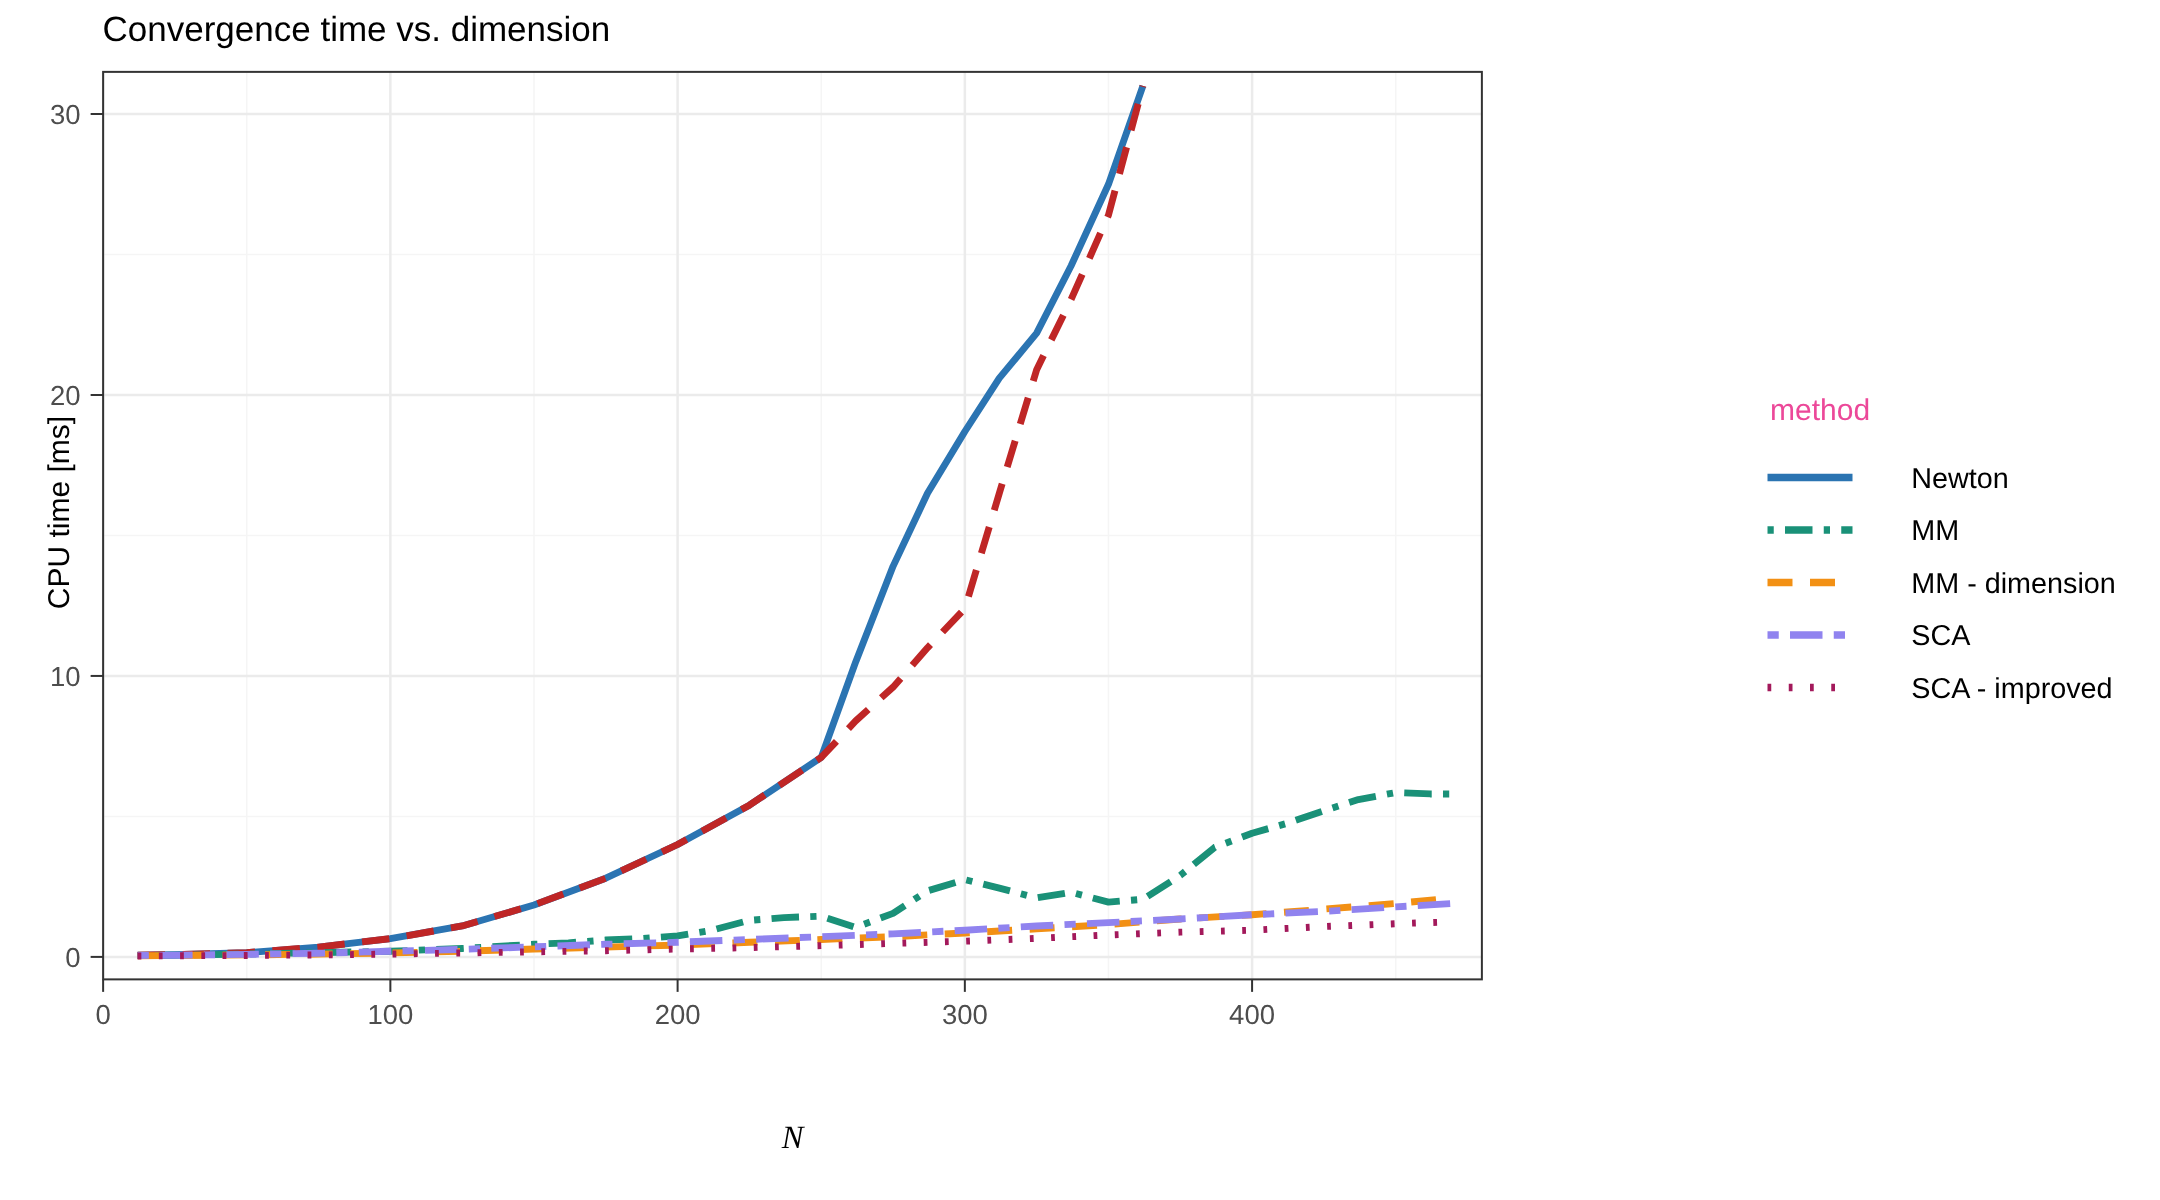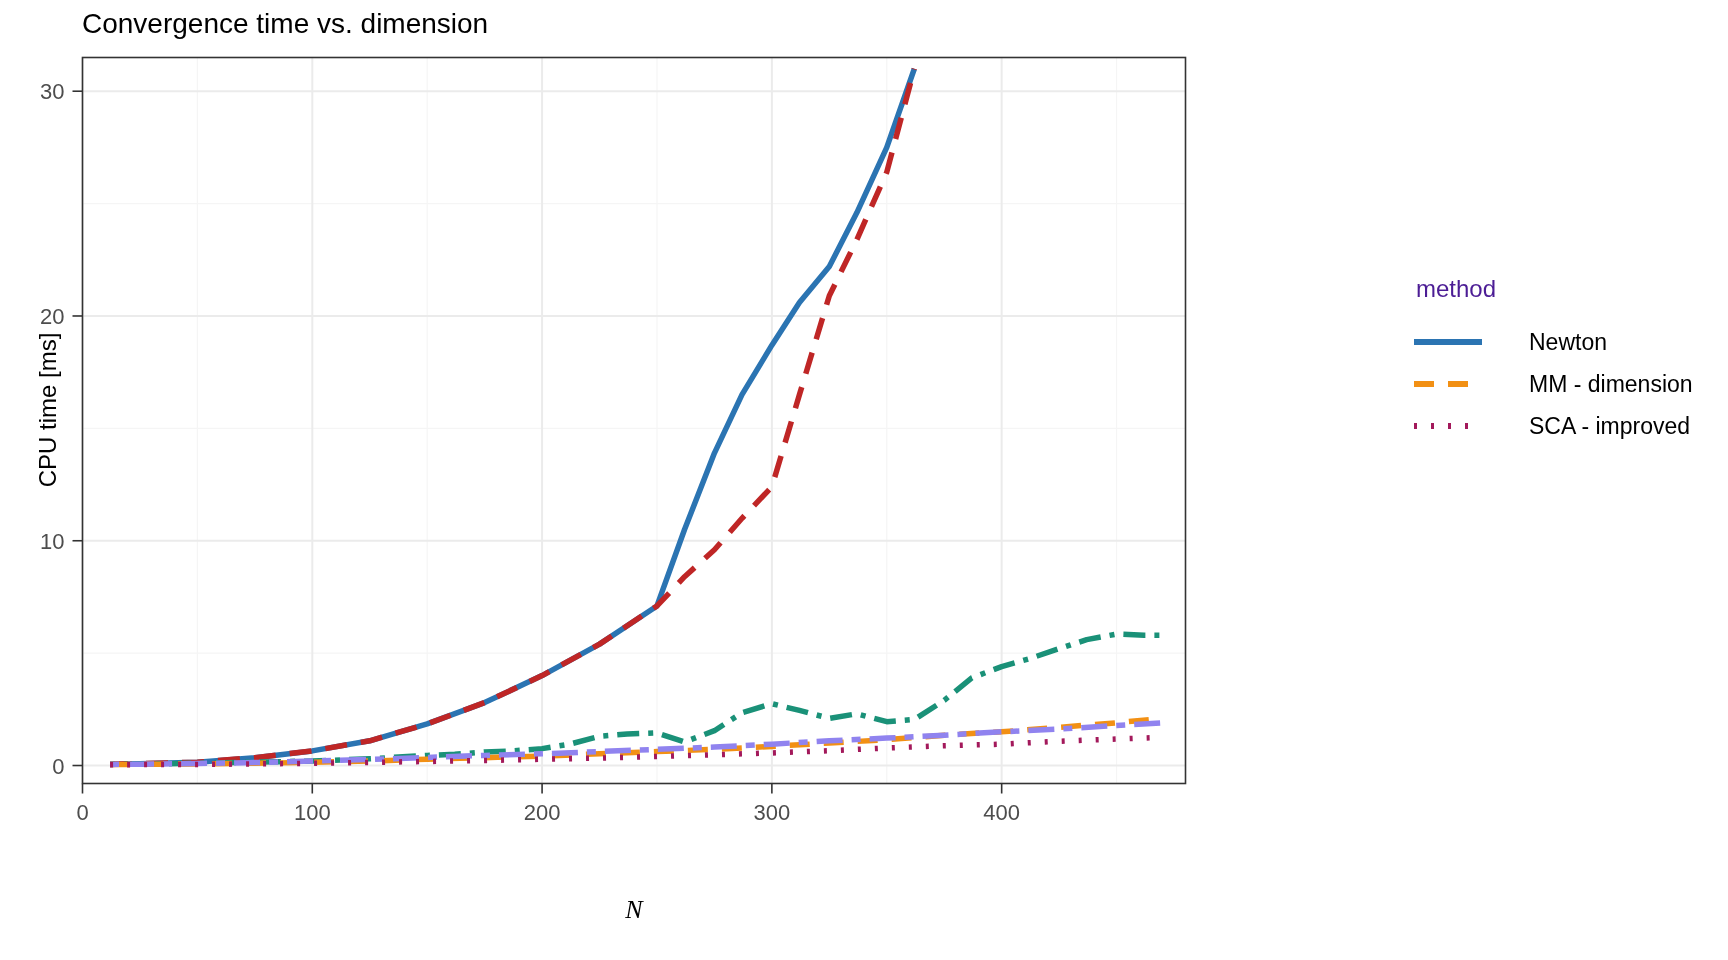--- a/index.html
+++ b/index.html
@@ -52,23 +52,24 @@
     font-family: "Liberation Serif", serif;
   }
   .legend {
     position: absolute;
     left: 1412px;
     top: 275px;
     width: 300px;
   }
   .legend-title {
     font-size: 24px;
-    color: #4c1d95;
+    color: #ec4899;
     margin-bottom: 18px;
     margin-left: 4px;
+    margin-top: 40px;
   }
   .legend-row {
     display: flex;
     align-items: center;
     height: 42px;
     gap: 21px;
   }
   .legend-key {
     width: 72px;
     height: 42px;
@@ -178,23 +179,35 @@
     <div class="legend-title">method</div>
     <div id="legend-rows">
         <div class="legend-row">
           <svg class="legend-key" viewBox="0 0 72 42">
             <line x1="2" y1="21" x2="70" y2="21" stroke="#2b74b2" stroke-width="6" stroke-linecap="butt"></line>
           </svg>
           <span class="legend-label">Newton</span>
         </div>
         <div class="legend-row">
           <svg class="legend-key" viewBox="0 0 72 42">
+            <line x1="2" y1="21" x2="70" y2="21" stroke="#1a9178" stroke-width="6" stroke-linecap="butt" stroke-dasharray="5 9 22 9"></line>
+          </svg>
+          <span class="legend-label">MM</span>
+        </div>
+        <div class="legend-row">
+          <svg class="legend-key" viewBox="0 0 72 42">
             <line x1="2" y1="21" x2="70" y2="21" stroke="#f29014" stroke-width="6" stroke-linecap="butt" stroke-dasharray="20 14"></line>
           </svg>
           <span class="legend-label">MM - dimension</span>
+        </div>
+        <div class="legend-row">
+          <svg class="legend-key" viewBox="0 0 72 42">
+            <line x1="2" y1="21" x2="70" y2="21" stroke="#9083ef" stroke-width="6" stroke-linecap="butt" stroke-dasharray="9 9 26 9"></line>
+          </svg>
+          <span class="legend-label">SCA</span>
         </div>
         <div class="legend-row">
           <svg class="legend-key" viewBox="0 0 72 42">
             <line x1="2" y1="21" x2="70" y2="21" stroke="#a3195b" stroke-width="6" stroke-linecap="butt" stroke-dasharray="3 14"></line>
           </svg>
           <span class="legend-label">SCA - improved</span>
         </div>
       </div>
   </div>
 

